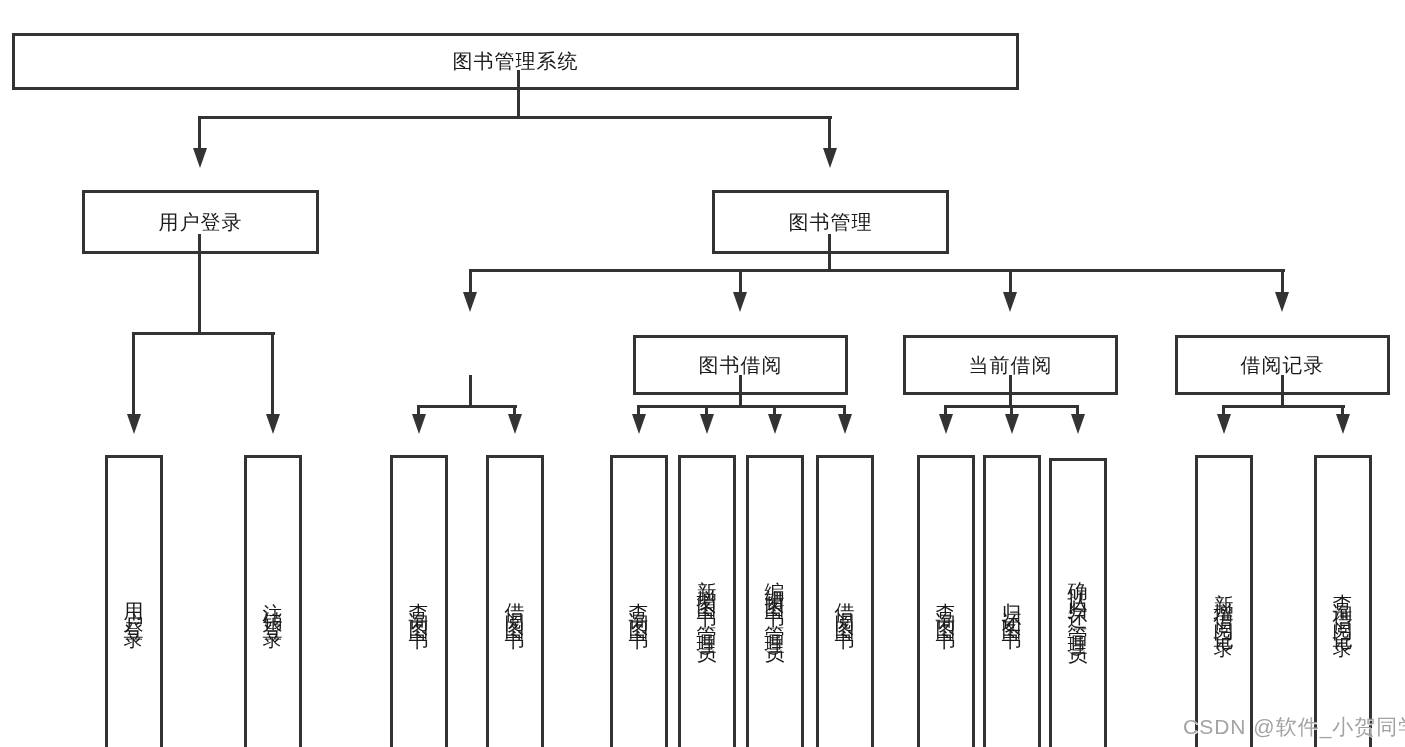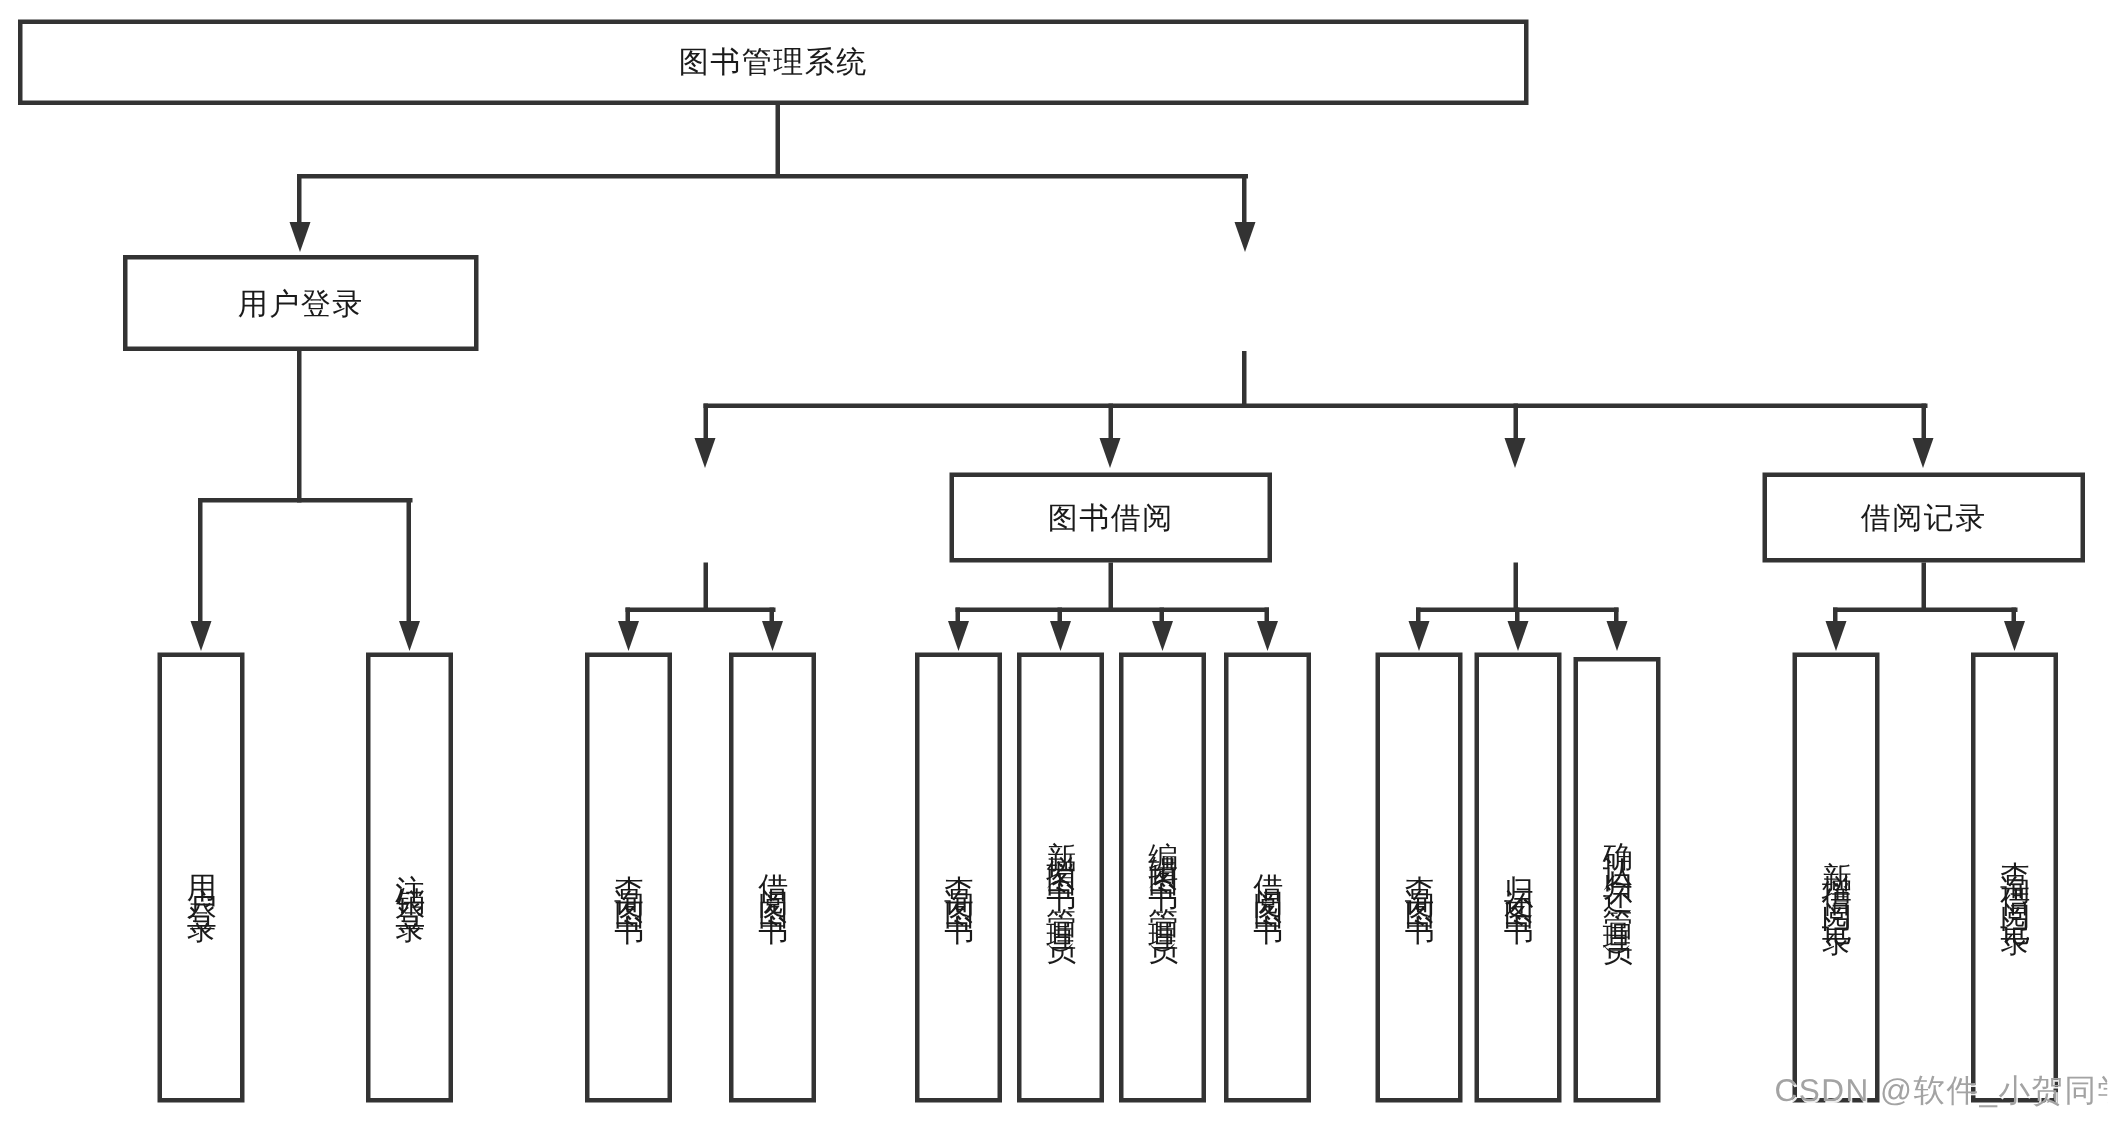--- a/index.html
+++ b/index.html
@@ -15,20 +15,21 @@
   }
 
   .box {
     position: absolute;
     border: 3px solid #333333;
     background: #ffffff;
     display: flex;
     align-items: center;
     justify-content: center;
     color: #1a1a1a;
+    margin-top: 20px;
   }
   .hbox { font-size: 20px; letter-spacing: 1px; }
 
   .vtext {
     writing-mode: vertical-rl;
     text-orientation: mixed;
     font-size: 20px;
     letter-spacing: 9px;
     line-height: 1.1;
     white-space: nowrap;
@@ -68,20 +69,23 @@
   <div class="line" style="left:517px; top:70px; width:3px; height:48px;"></div>
   <div class="line" style="left:198px; top:116px; width:634px; height:3px;"></div>
   <div class="line" style="left:198px; top:116px; width:3px; height:35px;"></div>
   <div class="line" style="left:828px; top:116px; width:3px; height:35px;"></div>
   <div class="arrow" style="left:193px; top:148px;"></div>
   <div class="arrow" style="left:823px; top:148px;"></div>
 
   <div class="box hbox" style="left:82px; top:170px; width:237px; height:64px;">
     <span>用户登录</span>
   </div>
+  <div class="box hbox" style="left:712px; top:170px; width:237px; height:64px;">
+    <span>图书管理</span>
+  </div>
 
   <div class="line" style="left:198px; top:234px; width:3px; height:101px;"></div>
   <div class="line" style="left:132px; top:332px; width:143px; height:3px;"></div>
   <div class="line" style="left:132px; top:332px; width:3px; height:84px;"></div>
   <div class="line" style="left:271px; top:332px; width:3px; height:84px;"></div>
   <div class="arrow" style="left:127px; top:414px;"></div>
   <div class="arrow" style="left:266px; top:414px;"></div>
 
   <div class="line" style="left:828px; top:234px; width:3px; height:38px;"></div>
   <div class="line" style="left:469px; top:269px; width:816px; height:3px;"></div>
@@ -89,20 +93,23 @@
   <div class="line" style="left:739px; top:269px; width:3px; height:25px;"></div>
   <div class="line" style="left:1009px; top:269px; width:3px; height:25px;"></div>
   <div class="line" style="left:1281px; top:269px; width:3px; height:25px;"></div>
   <div class="arrow" style="left:463px; top:292px;"></div>
   <div class="arrow" style="left:733px; top:292px;"></div>
   <div class="arrow" style="left:1003px; top:292px;"></div>
   <div class="arrow" style="left:1275px; top:292px;"></div>
 
   <div class="box hbox" style="left:633px; top:315px; width:215px; height:60px;align-items:center;">
     <span>图书借阅</span>
+  </div>
+  <div class="box hbox" style="left:903px; top:315px; width:215px; height:60px;">
+    <span>当前借阅</span>
   </div>
   <div class="box hbox" style="left:1175px; top:315px; width:215px; height:60px;">
     <span>借阅记录</span>
   </div>
 
   <div class="line" style="left:469px; top:375px; width:3px; height:33px;"></div>
   <div class="line" style="left:417px; top:405px; width:100px; height:3px;"></div>
   <div class="line" style="left:417px; top:405px; width:3px; height:12px;"></div>
   <div class="line" style="left:513px; top:405px; width:3px; height:12px;"></div>
   <div class="arrow" style="left:412px; top:414px;"></div>

